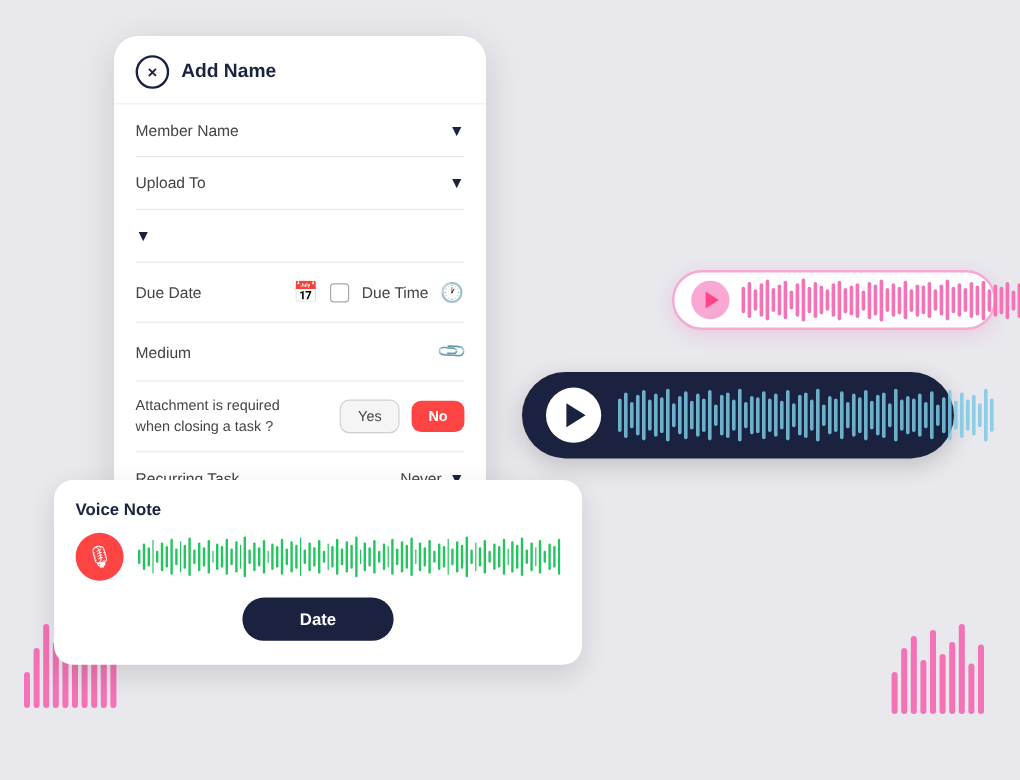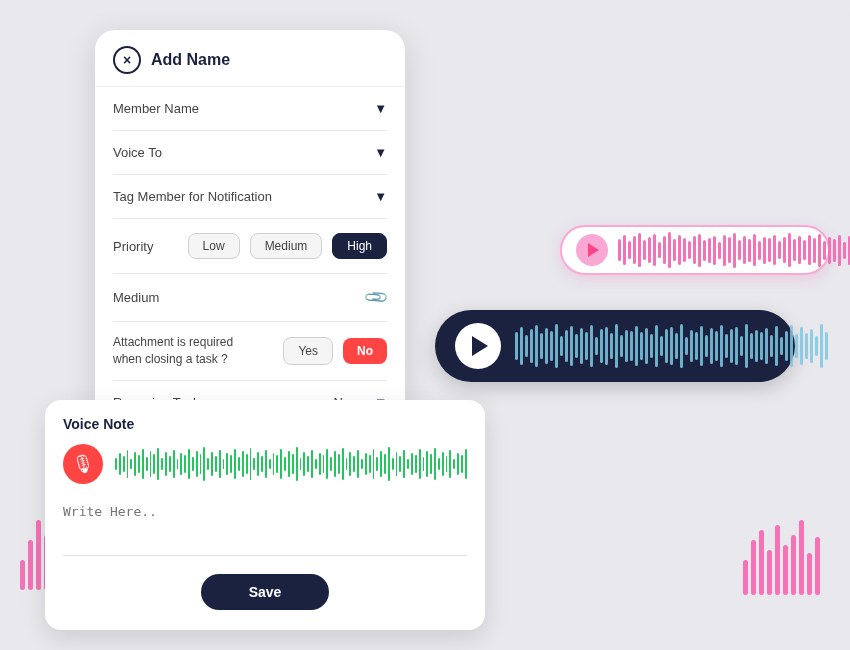--- a/index.html
+++ b/index.html
@@ -503,36 +503,36 @@
     </div>
 
     <div class="card-body">
 
       <div class="form-row">
         <span class="form-label">Member Name</span>
         <span class="dropdown-arrow">▼</span>
       </div>
 
       <div class="form-row">
-        <span class="form-label">Voice To</span>
+        <span class="form-label">Upload To</span>
         <span class="dropdown-arrow">▼</span>
       </div>
 
       <div class="form-row">
-        <span class="form-label">Tag Member for Notification</span>
         <span class="dropdown-arrow">▼</span>
       </div>
 
-
-      <div class="priority-row">
-        <span class="priority-label">Priority</span>
-        <button class="priority-btn">Low</button>
-        <button class="priority-btn">Medium</button>
-        <button class="priority-btn active">High</button>
-      </div>
+      <div class="due-date-row">
+        <span class="due-date-label">Due Date</span>
+        <span class="cal-icon">📅</span>
+        <div class="checkbox-sq"></div>
+        <span class="due-time-label">Due Time</span>
+        <span class="clock-icon">🕐</span>
+      </div>
+
 
       <div class="upload-row">
         <span class="form-label">Medium</span>
         <span class="paperclip-icon">📎</span>
       </div>
 
       <div class="attachment-row">
         <span class="attachment-text">Attachment is required<br>when closing a task ?</span>
         <button class="yes-btn">Yes</button>
         <button class="no-btn">No</button>
@@ -774,19 +774,18 @@
         <div class="wg-bar" style="height:12px"></div>
         <div class="wg-bar" style="height:24px"></div>
         <div class="wg-bar" style="height:16px"></div>
         <div class="wg-bar" style="height:28px"></div>
         <div class="wg-bar" style="height:10px"></div>
         <div class="wg-bar" style="height:22px"></div>
         <div class="wg-bar" style="height:18px"></div>
         <div class="wg-bar" style="height:30px"></div>
       </div>
     </div>
-    <textarea class="voice-textarea" placeholder="Write Here.." style=""></textarea>
     <div class="save-btn-container">
-      <button class="save-btn">Save</button>
+      <button class="save-btn">Date</button>
     </div>
   </div>
 
 </div>
 
 </body></html>

